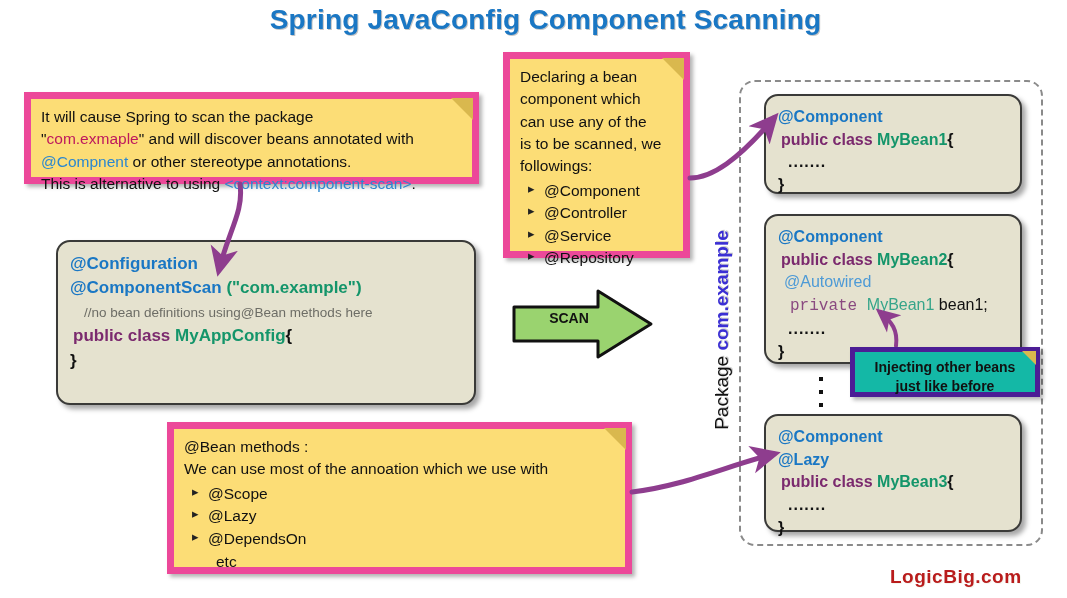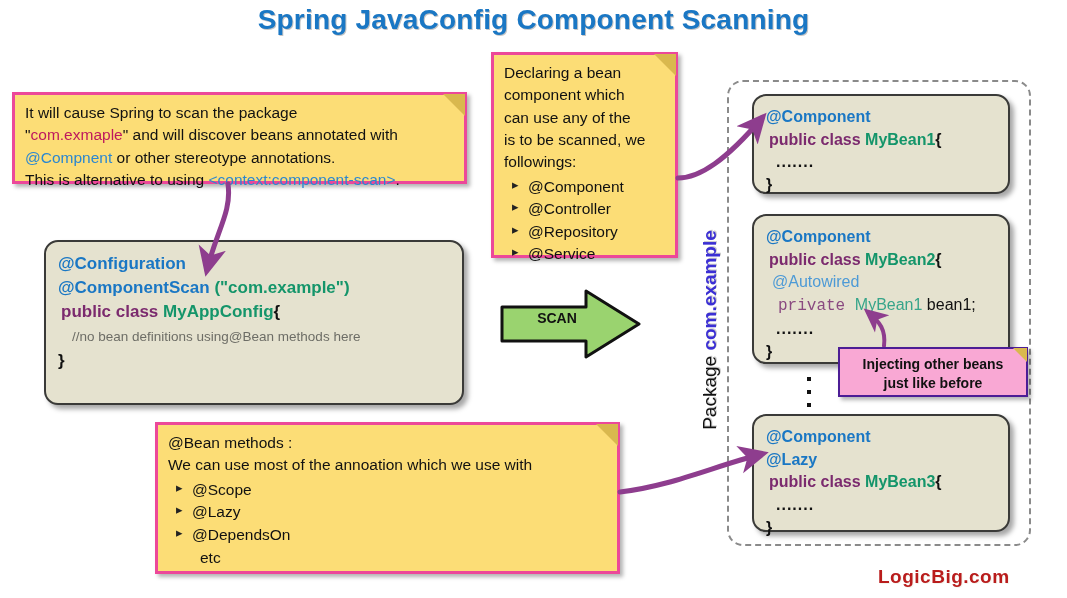--- a/index.html
+++ b/index.html
@@ -1,49 +1,49 @@
 <!DOCTYPE html>
 <html><head>
 <meta charset="utf-8">
 <style>
   html,body{margin:0;padding:0;background:#ffffff;}
   body{width:1067px;height:598px;position:relative;overflow:hidden;
        font-family:"Liberation Sans","DejaVu Sans",sans-serif;}
 
-  #stage{position:absolute;left:0;top:0;width:848px;height:598px;}
+  #stage{position:absolute;left:12px;top:0;width:848px;height:598px;}
 
   
   .title{position:absolute;left:0;top:4px;width:1067px;text-align:center;
          font-size:28px;font-weight:bold;color:#1a77c4;letter-spacing:.2px;
          text-shadow:1px 1px 0 rgba(150,150,150,.55);}
 
   
-  .note{position:absolute;background:#fcdd76;border:3px solid #ec4899;
+  .note{position:absolute;background:#fcdd76;border:7px solid #ec4899;
         box-shadow:3px 3px 4px rgba(0,0,0,.30);
         font-size:15.5px;color:#111;line-height:1.44;
         padding:7px 10px 8px 10px;box-sizing:border-box;}
   .note .fold{position:absolute;right:-1px;top:-1px;width:0;height:0;
         border-left:22px solid transparent;border-top:22px solid #d9b84e;}
   .note .line{white-space:nowrap;}
   .note ul{list-style:none;margin:2px 0 0 0;padding:0 0 0 8px;}
   .note li{white-space:nowrap;position:relative;padding-left:16px;line-height:1.46;}
   .note li:before{content:"\25B8";position:absolute;left:0;top:0;color:#222;font-size:13px;}
   .note li.plain:before{content:"";}
   .note li.plain{padding-left:24px;}
 
   .c-green{color:#be185d;}
   .c-blue{color:#2b87d0;}
 
   #note-scan{left:12px;top:92px;width:455px;height:92px;}
   #note-declaring{left:491px;top:52px;width:187px;height:206px;}
   #note-annot{left:155px;top:422px;width:465px;height:152px;}
 
   
-  #note-inject{left:838px;top:347px;width:190px;height:50px;background:#f9a8d4;
-       border:2px solid #4c1d95;box-shadow:3px 3px 4px rgba(0,0,0,.30);
+  #note-inject{left:838px;top:347px;width:190px;height:50px;background:#14b8a6;
+       border:5px solid #4c1d95;box-shadow:3px 3px 4px rgba(0,0,0,.30);
        font-size:14px;font-weight:bold;color:#111;text-align:center;
        padding:6px 6px;box-sizing:border-box;line-height:1.35;position:absolute;z-index:6;}
   #note-inject .fold{border-left:14px solid transparent;border-top:14px solid #d9b84e;}
 
   
   .codebox{position:absolute;background:#e5e2cf;border:2px solid #3a3a38;
         border-radius:14px;box-shadow:4px 4px 5px rgba(0,0,0,.35);
         font-size:16px;line-height:1.42;color:#111;
         padding:10px 12px;box-sizing:border-box;}
   .codebox .ln{white-space:nowrap;}
@@ -111,22 +111,22 @@
   <div class="note" id="note-declaring">
     <span class="fold"></span>
     <div class="line">Declaring a bean</div>
     <div class="line">component which</div>
     <div class="line">can use any of the</div>
     <div class="line">is to be scanned, we</div>
     <div class="line">followings:</div>
     <ul>
       <li>@Component</li>
       <li>@Controller</li>
+      <li>@Service</li>
       <li>@Repository</li>
-      <li>@Service</li>
     </ul>
   </div>
 
   <div class="note" id="note-annot">
     <span class="fold"></span>
     <div class="line">@Bean methods :</div>
     <div class="line">We can use most of the annoation which we use with</div>
     <ul>
       <li>@Scope</li>
       <li>@Lazy</li>
@@ -135,25 +135,25 @@
     </ul>
   </div>
 
   <div class="codebox" id="config-box">
     <div class="ln">
       <span class="k-ann">@Configuration</span>
     </div>
     <div class="ln">
       <span class="k-ann">@ComponentScan </span><span class="k-str">("com.example")</span>
     </div>
-    <div class="ln" style="padding-left:3px">
-      <span class="k-kw">public class </span><span class="k-cls">MyAppConfig</span><span class="k-brace">{</span>
-    </div>
     <div class="ln" style="padding-left:14px">
       <span class="k-cmt">//no  bean definitions using@Bean methods here</span>
+    </div>
+    <div class="ln" style="padding-left:3px">
+      <span class="k-kw">public class </span><span class="k-cls">MyAppConfig</span><span class="k-brace">{</span>
     </div>
     <div class="ln">
       <span class="k-brace">}</span>
     </div>
   </div>
 
   <div id="pkg-box"></div>
   <div id="pkg-label">
     <div class="vtxt"><span>Package </span><b>com.example</b></div>
   </div>

